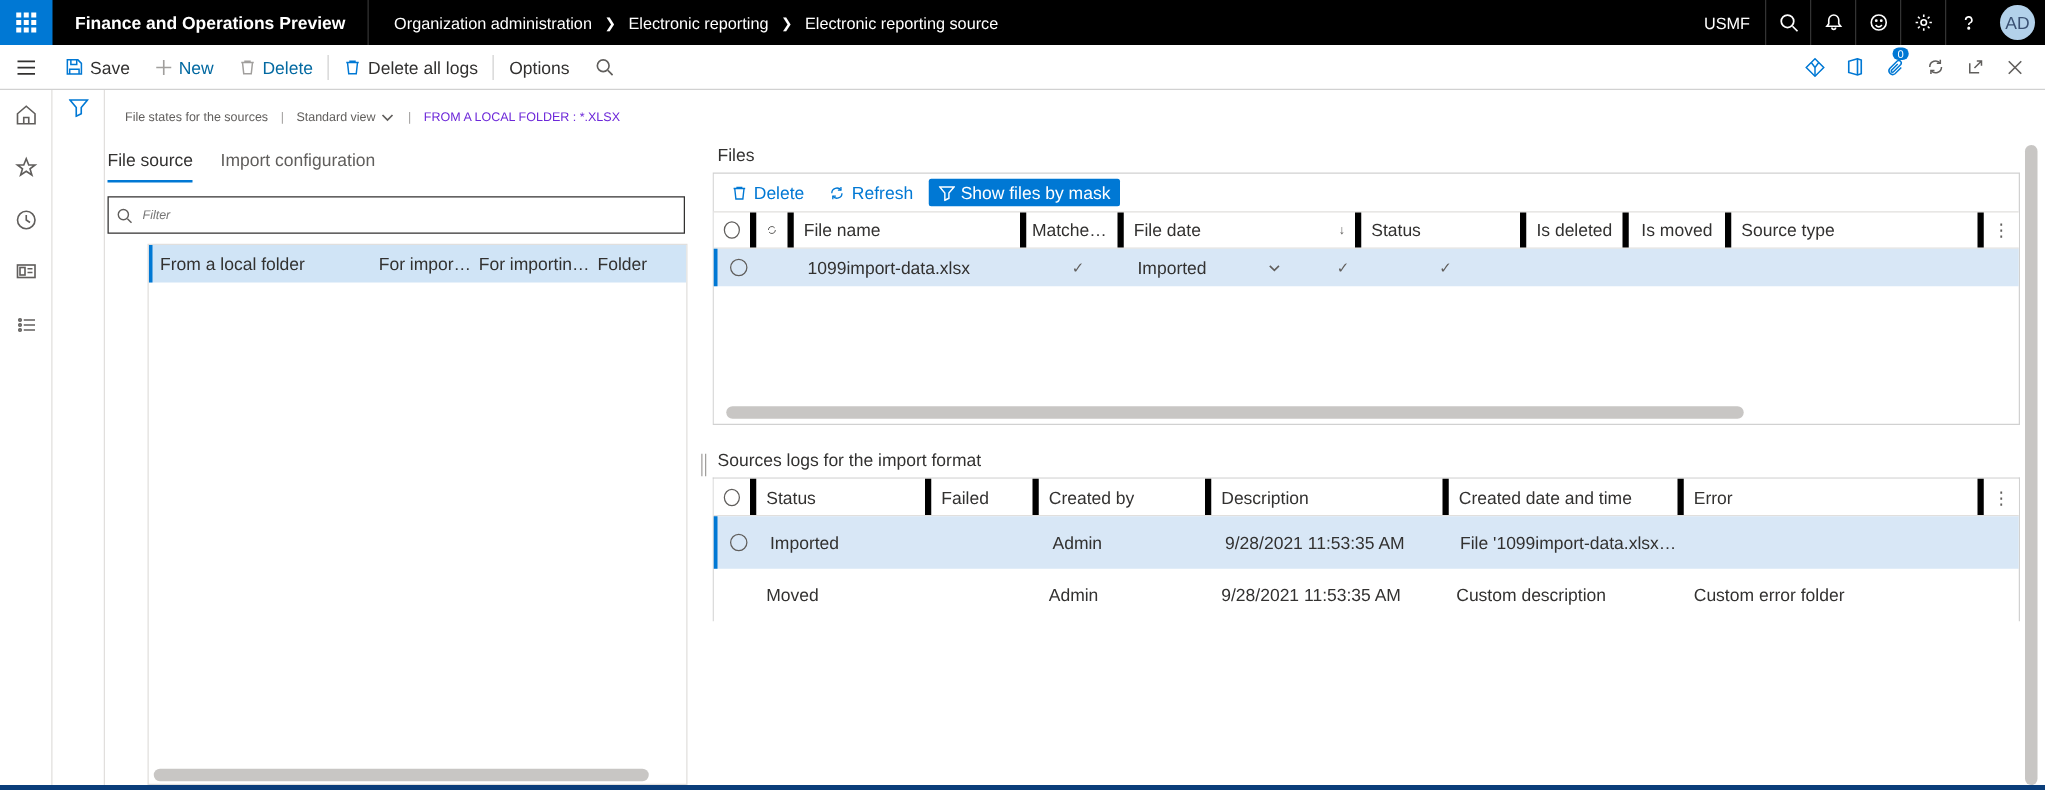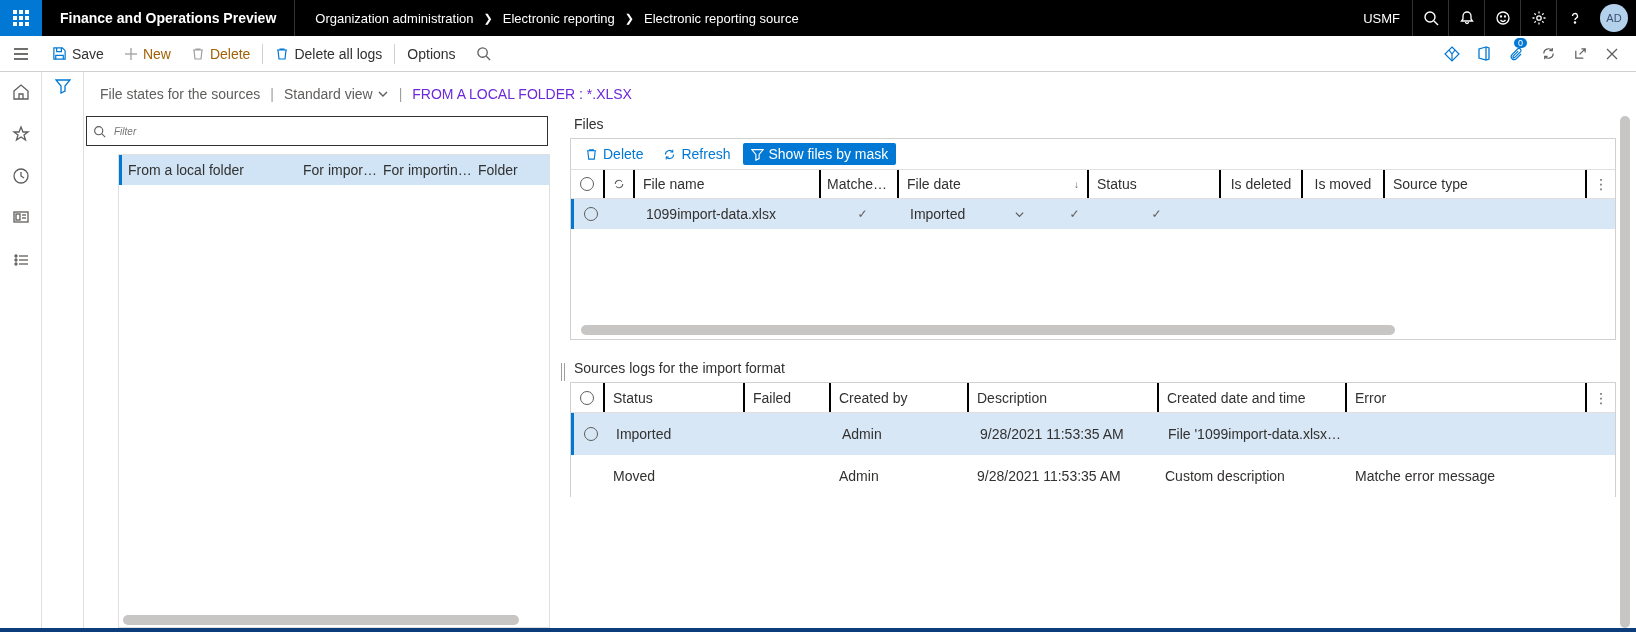--- a/index.html
+++ b/index.html
@@ -12,42 +12,42 @@
   .waffle-grid { display: grid; grid-template-columns: repeat(3,4px); grid-template-rows: repeat(3,4px); gap: 2px; }
   .waffle-grid span { background:#fff; width:4px; height:4px; }
   .topbar .app-title { font-weight: 600; padding: 0 18px; border-right: 1px solid #333; height: 100%; display:flex; align-items:center; }
   .topbar .crumbs { display: flex; align-items: center; gap: 10px; padding-left: 20px; font-size: 13px; }
   .topbar .crumb { color: #fff; }
   .topbar .chev { color: #fff; font-size: 11px; }
   .topbar .spacer { flex: 1; }
   .topbar .right-icons { display:flex; align-items:center; height:100%; }
   .topbar .company { padding: 0 12px; font-size: 13px; }
   .topbar .icon-btn { width: 36px; height: 36px; display:flex; align-items:center; justify-content:center; border-left: 1px solid #333; cursor:pointer; }
-  .topbar .avatar { width:28px; height:28px; border-radius:50%; background:#b3d1ea; color:#3b5173; font-size:11px; display:flex;align-items:center;justify-content:center; margin:0 8px; }
+  .topbar .avatar { width:28px; height:28px; border-radius:50%; background:#b3d1ea; color:#3b5173; font-size:14px; display:flex;align-items:center;justify-content:center; margin:0 8px; }
 
   
   .cmdbar { height: 36px; border-bottom:1px solid #d1d1d1; display:flex; align-items:center; padding:0 8px 0 0; font-size: 14px; }
   .cmdbar .hamburger { width:42px; height:36px; display:flex;align-items:center;justify-content:center; cursor:pointer; }
   .cmdbar .cmd { display:flex; align-items:center; gap:5px; padding:0 10px; height:100%; cursor:pointer; }
-  .cmdbar .cmd.disabled { color:#a16207; }
+  .cmdbar .cmd.disabled { color:#0369a1; }
   .cmdbar .sep { width:1px; height:20px; background:#d1d1d1; margin:0 2px; }
   .cmdbar .spacer { flex:1; }
   .cmdbar .right-cmd { width:32px; height:36px; display:flex;align-items:center;justify-content:center; cursor:pointer; color:#0078d4; position:relative;}
   .cmdbar .right-cmd.gray { color:#605e5c; }
   .badge0 { position:absolute; top:2px; left:14px; background:#0078d4; color:#fff; border-radius:8px; font-size:9px; padding:0 4px; }
 
   
   .main-row { flex:1; display:flex; overflow:hidden; border-bottom: 4px solid #0a3d7a;}
   .nav-rail { width:42px; border-right:1px solid #e1dfdd; display:flex; flex-direction:column; align-items:center; padding-top:6px; gap:14px; }
   .nav-rail .nav-icon { width:32px; height:28px; display:flex;align-items:center;justify-content:center; color:#605e5c; cursor:pointer; }
   .filter-rail { width:42px; border-right:1px solid #e1dfdd; display:flex; justify-content:center; padding-top:6px;}
   .filter-rail .funnel { color:#0078d4; cursor:pointer; }
 
   .content { flex:1; display:flex; flex-direction:column; overflow:hidden; }
-  .heading-row { height:44px; display:flex; align-items:center; gap:10px; padding:0 16px; color:#605e5c; font-size:14px; }
+  .heading-row { height:44px; display:flex; align-items:center; gap:10px; padding:0 16px; color:#605e5c; font-size:10px; }
   .heading-row .h-title { color:#605e5c; }
   .heading-row .pipe { color:#a19f9d; }
   .heading-row .view { display:flex; align-items:center; gap:4px; cursor:pointer; }
   .heading-row .context { color:#6d28d9; }
 
   .body-row { flex:1; display:flex; overflow:hidden; }
 
   
   .left-pane { width:472px; display:flex; flex-direction:column; padding:0 6px 0 0; }
   .tabs { display:flex; gap:22px; padding:0 0 0 2px; border-bottom:1px solid transparent; margin-bottom:10px;}
@@ -68,21 +68,21 @@
   .splitter-handle { width:4px; height:18px; border-left:1px solid #a19f9d; border-right:1px solid #a19f9d; }
 
   
   .right-pane { flex:1; display:flex; flex-direction:column; overflow:hidden; padding-right:20px; position:relative;}
   .section-title { font-size:14px; color:#323130; padding:0 0 6px 4px; font-weight:400; }
   .grid-box { border:1px solid #d1d1d1; display:flex; flex-direction:column; }
   .grid-toolbar { display:flex; align-items:center; gap:4px; padding:4px 6px; }
   .tb-btn { display:flex; align-items:center; gap:5px; padding:3px 8px; cursor:pointer; color:#0078d4; font-size:14px; border-radius:2px; }
   .tb-btn.primary { background:#0078d4; color:#fff; }
   .grid-head { display:flex; align-items:center; height:30px; border-top:1px solid #e1dfdd; border-bottom:1px solid #e1dfdd; background:#fff; font-size:14px; color:#323130; }
-  .gh { padding:0 8px; border-right:2px solid #000000; height:100%; display:flex; align-items:center; gap:4px; overflow:hidden; white-space:nowrap; }
+  .gh { padding:0 8px; border-right:5px solid #000000; height:100%; display:flex; align-items:center; gap:4px; overflow:hidden; white-space:nowrap; }
   .gh:last-child { border-right:none; }
   .grid-row { display:flex; align-items:center; height:30px; font-size:14px; }
   .grid-row.sel { background:#d8e7f6; border-left:3px solid transparent; }
   .grid-row.sel.focus { border-left:3px solid #0078d4; }
   .gc { padding:0 8px; height:100%; display:flex; align-items:center; overflow:hidden; white-space:nowrap; border-right:1px solid transparent; }
   .radio { width:14px; height:14px; border:1px solid #605e5c; border-radius:50%; }
   .check { color:#605e5c; font-size:12px; }
   .files-body { height:140px; position:relative; }
   .files-hscroll { position:absolute; bottom:4px; left:10px; height:10px; width:78%; background:#c8c6c4; border-radius:5px; }
   .more-dots { cursor:pointer; color:#605e5c; padding:0 6px; }
@@ -314,20 +314,24 @@
             <path d="M2 4l4 4 4-4"></path>
           </svg>
       </span>
       <span class="pipe">|</span>
       <span class="context">FROM A LOCAL FOLDER : *.XLSX</span>
     </div>
 
     <div class="body-row">
 
       <div class="left-pane">
+        <div class="tabs">
+          <div class="tab active">File source</div>
+          <div class="tab">Import configuration</div>
+        </div>
         <div class="filter-box">
           <svg width="13" height="13" viewBox="0 0 16 16" fill="none" stroke="#605e5c" stroke-width="1.4">
               <circle cx="7" cy="7" r="5"></circle>
               <line x1="11" y1="11" x2="15" y2="15"></line>
             </svg>
           <input type="text" placeholder="Filter" style="">
         </div>
         <div class="source-list">
           <div class="source-row">
             <span class="c1">From a local folder</span>
@@ -474,21 +478,21 @@
                 <div class="gc l-err"></div>
                 <div class="gc l-more"></div>
               </div>
               <div class="grid-row">
                 <div class="gc l-sel"></div>
                 <div class="gc l-status">Moved</div>
                 <div class="gc l-fail"></div>
                 <div class="gc l-by">Admin</div>
                 <div class="gc l-dt">9/28/2021 11:53:35 AM</div>
                 <div class="gc l-desc">Custom description</div>
-                <div class="gc l-err">Matche error message</div>
+                <div class="gc l-err">Custom error folder</div>
                 <div class="gc l-more"></div>
               </div>
             </div>
           </div>
         </div>
 
       </div>
     </div>
   </div>
 </div>

